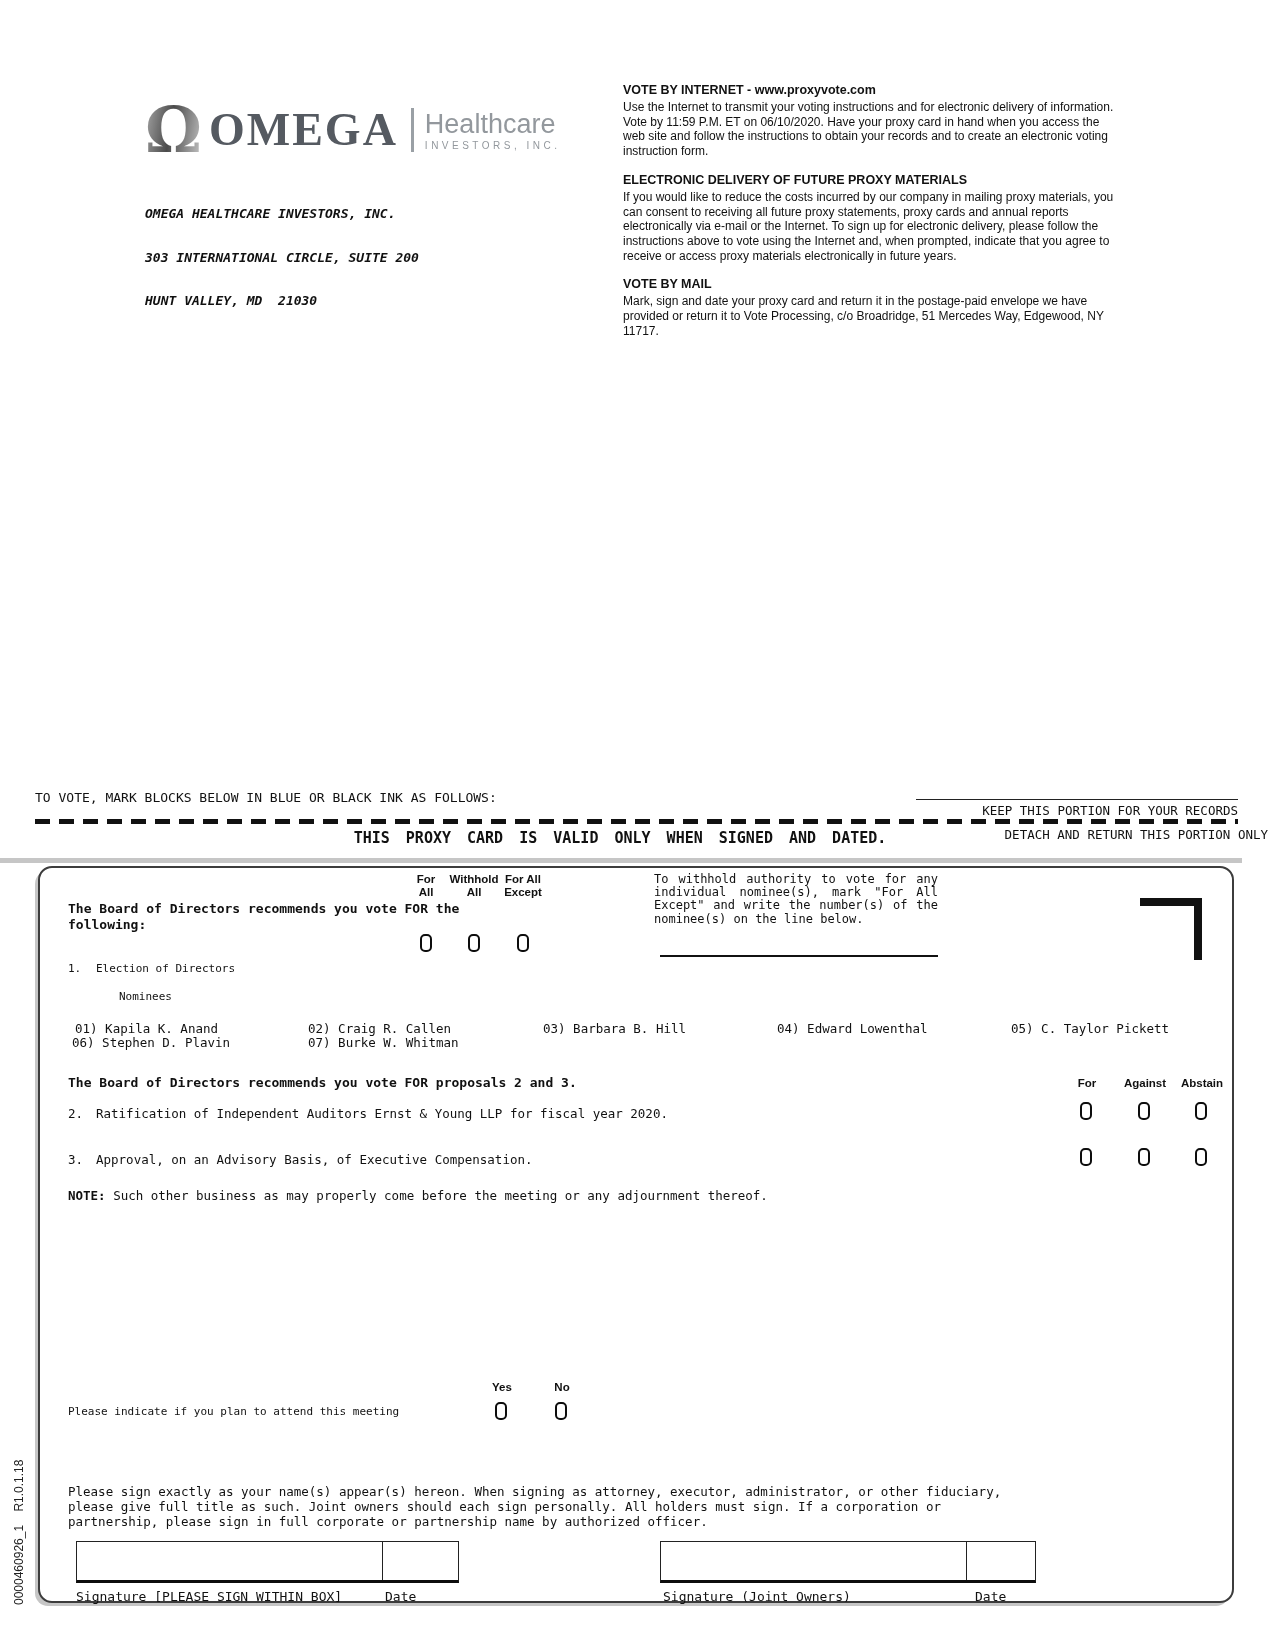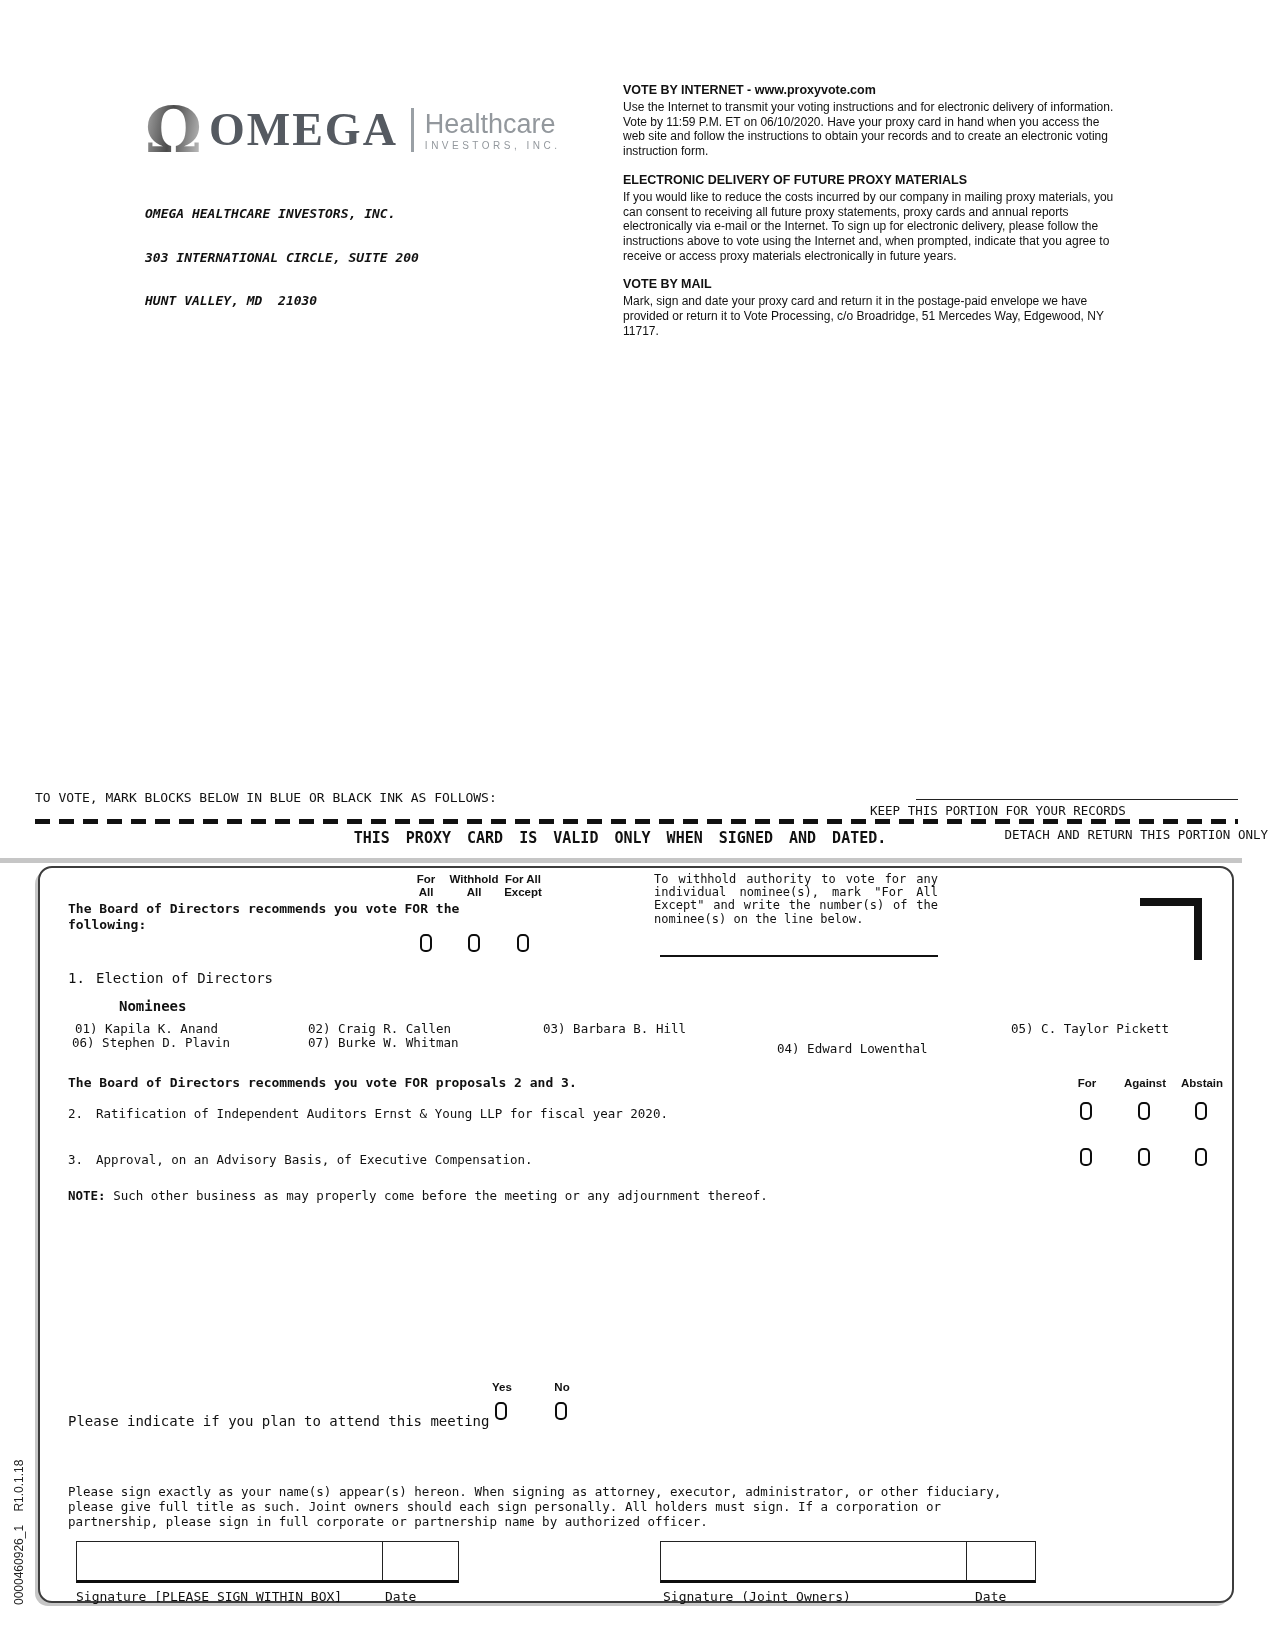--- a/index.html
+++ b/index.html
@@ -26,21 +26,21 @@
   .instructions { position:absolute; left:623px; top:83px; width:492px; }
   .ins-block { margin-bottom:12px; }
   .ins-title { font-size:12.5px; font-weight:bold; line-height:15px; margin-bottom:2px; }
   .ins-body { font-size:12px; line-height:14.7px; }
   .ins-gap { margin-bottom:14px; }
 
   
   .mono { font-family:"DejaVu Sans Mono", monospace; }
   .mark-note { position:absolute; left:35px; top:790px; font-size:13px; }
   .keep-rule { position:absolute; left:916px; top:799px; width:322px; border-top:1.5px solid #222; }
-  .keep-text { position:absolute; left:870px; top:803px; width:368px; text-align:left; font-size:12.5px; }
+  .keep-text { position:absolute; left:870px; top:803px; width:368px; text-align:right; font-size:12.5px; }
   .dashes { position:absolute; left:35px; top:819px; width:1203px; height:4.5px;
             background:repeating-linear-gradient(to right,#111 0,#111 15px,transparent 15px,transparent 24px); }
   .valid-text { position:absolute; left:0; top:829px; width:1240px; text-align:center;
                 font-size:15px; font-weight:bold; word-spacing:7px; white-space:nowrap; }
   .detach-text { position:absolute; left:870px; top:827px; width:368px; text-align:right; font-size:12.5px;margin-left:30px; }
   .graybar { position:absolute; left:0; top:858px; width:1242px; height:5px; background:#c6c6c6; }
 
   
   .card { position:absolute; left:38px; top:866px; width:1196px; height:737px;
           border:2px solid #3c3c3c; border-radius:14px; background:#fff;
@@ -48,24 +48,24 @@
   .card > div, .card > span { position:absolute; }
 
   .rec1 { left:28px; top:33px; width:395px; font-size:13px; font-weight:bold; line-height:15.5px; }
   .vh { font-family:"Liberation Sans", sans-serif; font-size:11.5px; font-weight:bold; line-height:13px;
         text-align:center; white-space:pre-line; }
   .cb { position:absolute; width:12px; height:18px; border:2px solid #0d0d0d; border-radius:5px; background:#fff; }
   .withhold-note { left:614px; top:5px; width:284px; font-size:12px; line-height:13.2px; text-align:justify; }
   .writein { left:620px; top:87px; width:278px; border-top:2px solid #111; }
   .bracket { left:1100px; top:30px; width:62px; height:62px; border-top:8px solid #111; border-right:8px solid #111; }
 
-  .line13 { font-size:14px; white-space:nowrap;margin-top:8px; }
+  .line13 { font-size:11px; white-space:nowrap; }
   .num { display:inline-block; width:28px; }
   .item1 { left:28px; top:94px; }
-  .nominees-label { left:56px; top:122px; font-weight:bold;padding-left:23px; }
+  .nominees-label { left:56px; top:122px; font-weight:normal;padding-left:23px; }
   .nom { font-size:12.5px; white-space:pre; }
 
   .rec2 { left:28px; top:207px; font-size:13px; font-weight:bold; white-space:nowrap; }
   .prop { font-size:12.5px; white-space:nowrap; }
   .note-line { left:28px; top:320px; font-size:12.5px; white-space:nowrap; }
 
   .attend-q { left:28px; top:537px; }
   .sign-instr { left:28px; top:617px; width:948px; font-size:12.5px; line-height:14.8px; }
 
   .sigbox { position:absolute; height:42px; border:1.5px solid #222; border-bottom:3.5px solid #0d0d0d; background:#fff; }
@@ -140,21 +140,21 @@
     <div class="bracket"></div>
 
     <div class="item1 line13">
       <span class="num">1.</span><span>Election of Directors</span>
     </div>
     <div class="nominees-label line13">Nominees</div>
 
     <span class="nom" style="left:35px;  top:153px;">01) Kapila K. Anand</span>
     <span class="nom" style="left:268px; top:153px;">02) Craig R. Callen</span>
     <span class="nom" style="left:503px; top:153px;">03) Barbara B. Hill</span>
-    <span class="nom" style="left:737px; top:153px;margin-top:20px;">04) Edward Lowenthal</span>
+    <span class="nom" style="left:737px; top:153px;">04) Edward Lowenthal</span>
     <span class="nom" style="left:971px; top:153px;">05) C. Taylor Pickett</span>
     <span class="nom" style="left:32px;  top:167px;">06) Stephen D. Plavin</span>
     <span class="nom" style="left:268px; top:167px;">07) Burke W. Whitman</span>
 
     <div class="rec2">The Board of Directors recommends you vote FOR proposals 2 and 3.</div>
     <div class="vh" style="left:1019px; top:209px; width:56px;">For</div>
     <div class="vh" style="left:1077px; top:209px; width:56px;">Against</div>
     <div class="vh" style="left:1134px; top:209px; width:56px;">Abstain</div>
 
     <div class="prop" style="left:28px; top:238px;">

